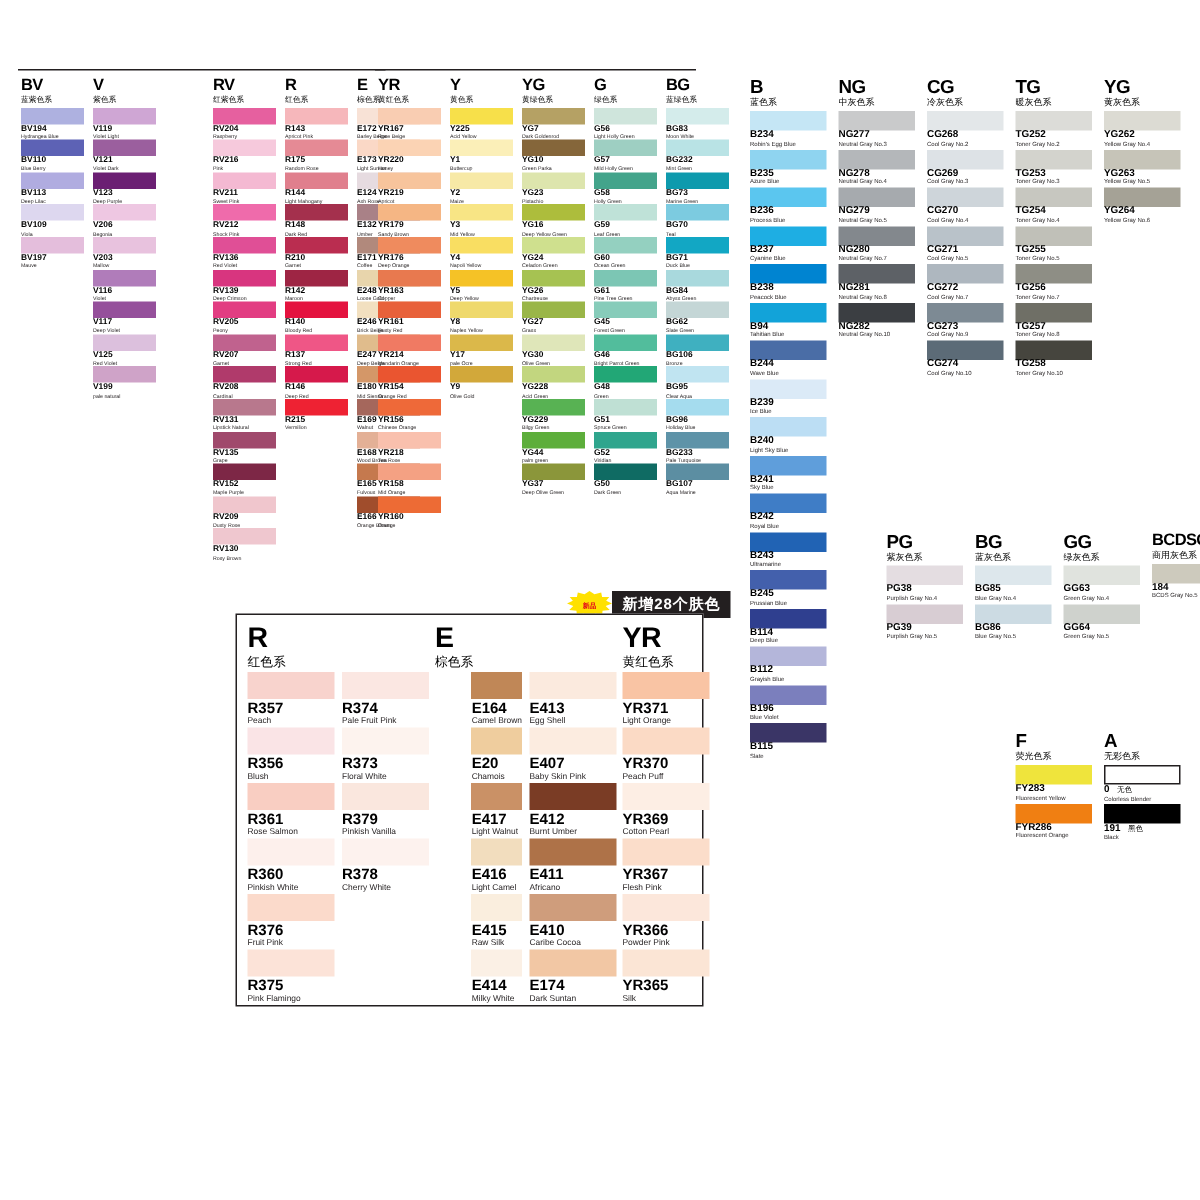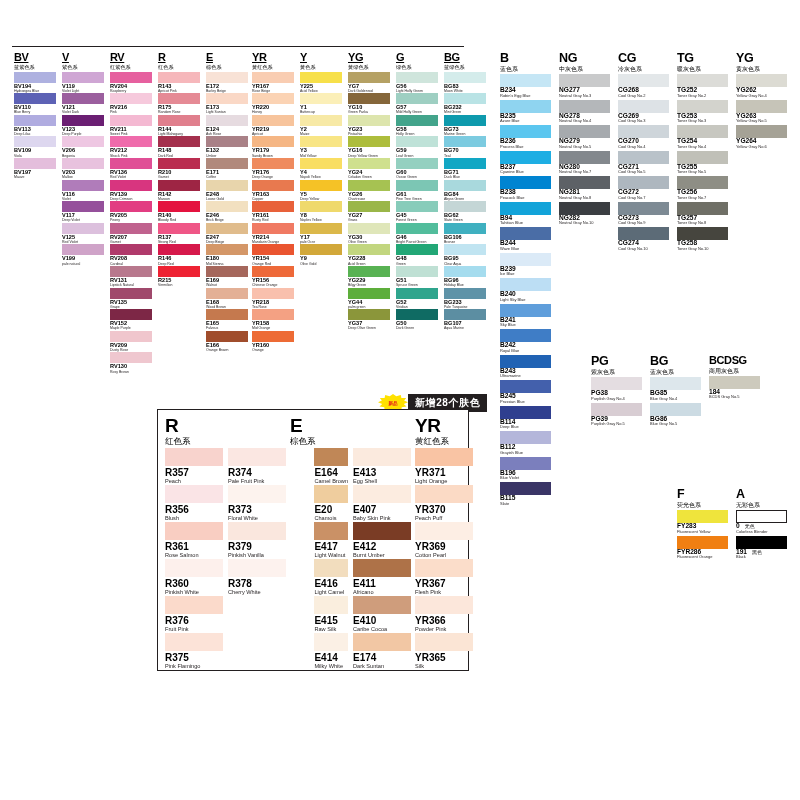--- a/index.html
+++ b/index.html
@@ -18,21 +18,21 @@
   .grp-head{margin-bottom:2px;}
   .grp-code{font-weight:bold;line-height:1;letter-spacing:-0.4px;}
   .grp-cn{line-height:1;margin-top:1.5px;}
 
   .sw-cell{display:flex;flex-direction:column;}
   .sw-chip{width:100%;}
   .sw-code{font-weight:bold;line-height:1;}
   .sw-name{line-height:1;color:#231f20;}
 
   
-  .dense .grp-code{font-size:11px;text-decoration:underline;}
+  .dense .grp-code{font-size:11px;}
   .dense .grp-cn{font-size:5.2px;}
   .dense .sw-chip{height:11px;}
   .dense .sw-code{font-size:5.6px;margin-top:1px;}
   .dense .sw-name{font-size:3.5px;margin-top:0.5px;}
   .dense .sw-cell{height:21.6px;}
   .dense .col{margin-right:6px;}
 
   
   .right .grp-code{font-size:12.5px;}
   .right .grp-cn{font-size:6px;}
@@ -182,21 +182,21 @@
             </div>
             <div class="sw-cell">
               <div class="sw-chip" style="background: rgb(207, 163, 200);"></div>
               <div>
                 <div class="sw-code">V199</div>
               </div>
               <div class="sw-name">pale natural</div>
             </div>
           </div>
       </div>
-      <div class="col" style="width:42px;">
+      <div class="col" style="width:42px;margin-left:32px;">
         <div class="grp-head">
           <div class="grp-code">RV</div>
           <div class="grp-cn">红紫色系</div>
         </div>
         <div class="swatch-list">
             <div class="sw-cell">
               <div class="sw-chip" style="background: rgb(230, 96, 159);"></div>
               <div>
                 <div class="sw-code">RV204</div>
               </div>
@@ -1288,20 +1288,42 @@
                 <div class="sw-code">BG85</div>
               </div>
               <div class="sw-name">Blue Gray No.4</div>
             </div>
             <div class="sw-cell">
               <div class="sw-chip" style="background: rgb(204, 219, 227);"></div>
               <div>
                 <div class="sw-code">BG86</div>
               </div>
               <div class="sw-name">Blue Gray No.5</div>
+            </div>
+          </div>
+      </div>
+      <div class="col" style="width:51px;margin-right:8px;">
+        <div class="grp-head">
+          <div class="grp-code">GG</div>
+          <div class="grp-cn">绿灰色系</div>
+        </div>
+        <div class="swatch-list">
+            <div class="sw-cell">
+              <div class="sw-chip" style="background: rgb(224, 227, 222);"></div>
+              <div>
+                <div class="sw-code">GG63</div>
+              </div>
+              <div class="sw-name">Green Gray No.4</div>
+            </div>
+            <div class="sw-cell">
+              <div class="sw-chip" style="background: rgb(207, 210, 205);"></div>
+              <div>
+                <div class="sw-code">GG64</div>
+              </div>
+              <div class="sw-name">Green Gray No.5</div>
             </div>
           </div>
       </div>
       <div class="col" style="width:51px;">
         <div class="grp-head">
           <div class="grp-code" style="font-size:11px;">BCDSG</div>
           <div class="grp-cn">商用灰色系</div>
         </div>
         <div class="swatch-list">
             <div class="sw-cell">

